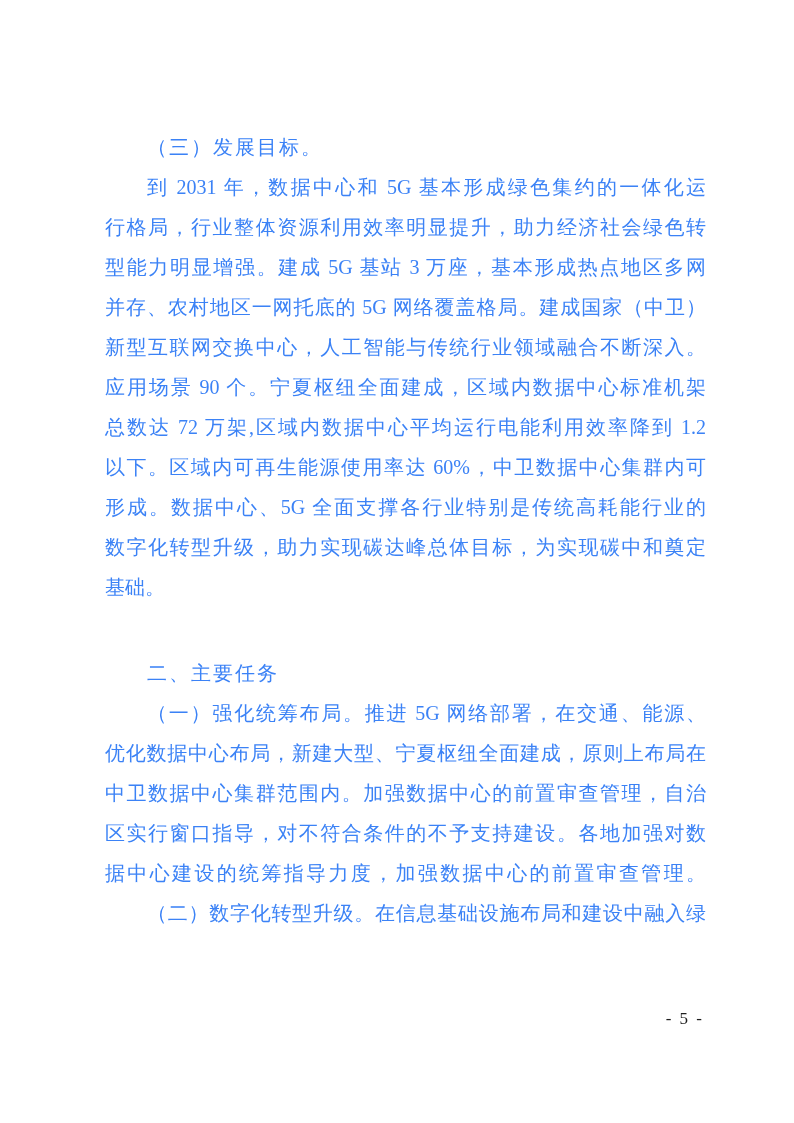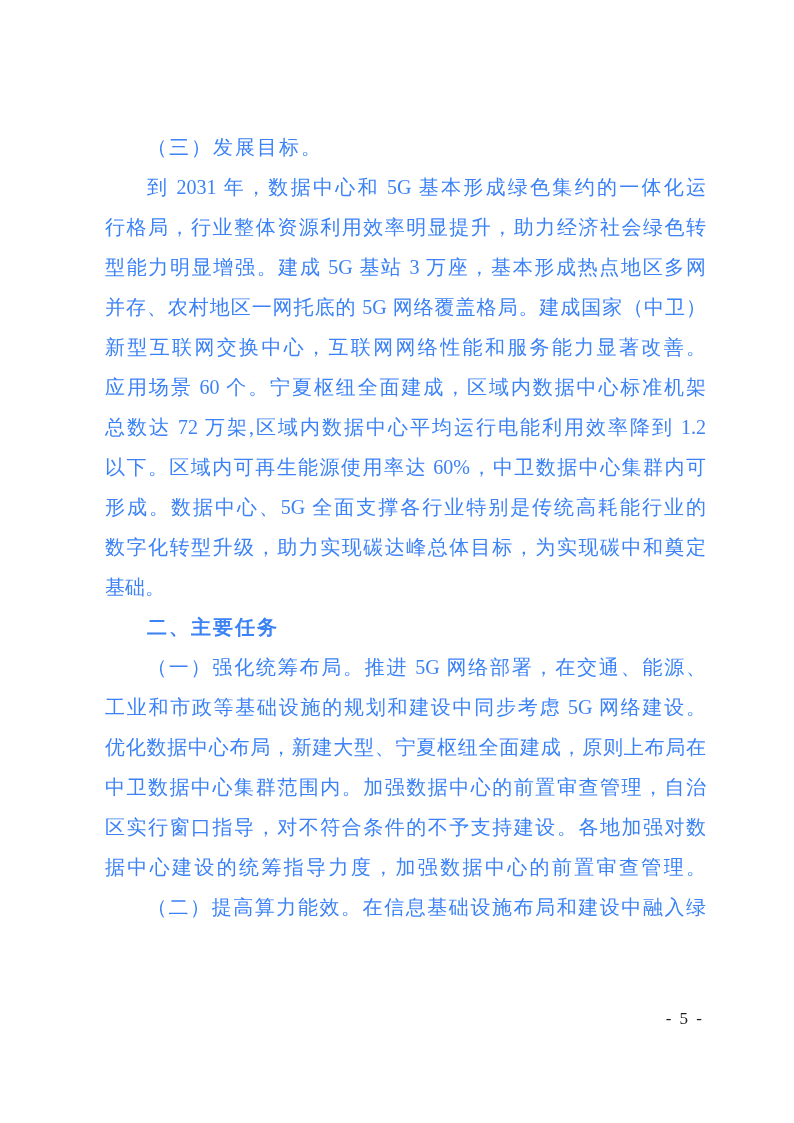--- a/index.html
+++ b/index.html
@@ -38,22 +38,23 @@
   }
   .ind {
     text-indent: 42px;
   }
   .kaiti {
     font-family: "Liberation Serif", "DejaVu Serif", serif;
     letter-spacing: 2px;
   }
   .hei {
     font-family: "Liberation Sans", "DejaVu Sans", sans-serif;
-    font-weight: 700;
+    font-weight: 400;
     letter-spacing: 2px;
+    margin-top: 46px;
   }
   .page-number {
     position: absolute;
     top: 1007px;
     right: 90px;
     font-family: "Liberation Serif", "DejaVu Serif", serif;
     font-size: 17px;
     line-height: 24px;
     color: #1e1e1e;
     letter-spacing: 2px;
@@ -64,35 +65,34 @@
 
 <div class="page">
   <div class="content">
 
     <div class="ln left ind kaiti">（三）发展目标。</div>
 
     <div class="ln just ind">到 2031 年，数据中心和 5G 基本形成绿色集约的一体化运</div>
     <div class="ln just">行格局，行业整体资源利用效率明显提升，助力经济社会绿色转</div>
     <div class="ln just">型能力明显增强。建成 5G 基站 3 万座，基本形成热点地区多网</div>
     <div class="ln just">并存、农村地区一网托底的 5G 网络覆盖格局。建成国家（中卫）</div>
-    <div class="ln just">新型互联网交换中心，互联网网络性能和服务能力显著改善。</div>
-    <div class="ln just">应用场景 60 个。宁夏枢纽全面建成，区域内数据中心标准机架</div>
+    <div class="ln just">新型互联网交换中心，人工智能与传统行业领域融合不断深入。</div>
+    <div class="ln just">应用场景 90 个。宁夏枢纽全面建成，区域内数据中心标准机架</div>
     <div class="ln just">总数达 72 万架,区域内数据中心平均运行电能利用效率降到 1.2</div>
     <div class="ln just">以下。区域内可再生能源使用率达 60%，中卫数据中心集群内可</div>
     <div class="ln just">形成。数据中心、5G 全面支撑各行业特别是传统高耗能行业的</div>
     <div class="ln just">数字化转型升级，助力实现碳达峰总体目标，为实现碳中和奠定</div>
     <div class="ln left">基础。</div>
 
     <div class="ln left ind hei">二、主要任务</div>
 
     <div class="ln just ind">（一）强化统筹布局。推进 5G 网络部署，在交通、能源、</div>
-    <div class="ln just">工业和市政等基础设施的规划和建设中同步考虑 5G 网络建设。</div>
     <div class="ln just">优化数据中心布局，新建大型、宁夏枢纽全面建成，原则上布局在</div>
     <div class="ln just">中卫数据中心集群范围内。加强数据中心的前置审查管理，自治</div>
     <div class="ln just">区实行窗口指导，对不符合条件的不予支持建设。各地加强对数</div>
     <div class="ln just">据中心建设的统筹指导力度，加强数据中心的前置审查管理。</div>
 
-    <div class="ln just ind">（二）提高算力能效。在信息基础设施布局和建设中融入绿</div>
+    <div class="ln just ind">（二）数字化转型升级。在信息基础设施布局和建设中融入绿</div>
 
   </div>
 
   <div class="page-number">- 5 -</div>
 </div>
 
 </body></html>

